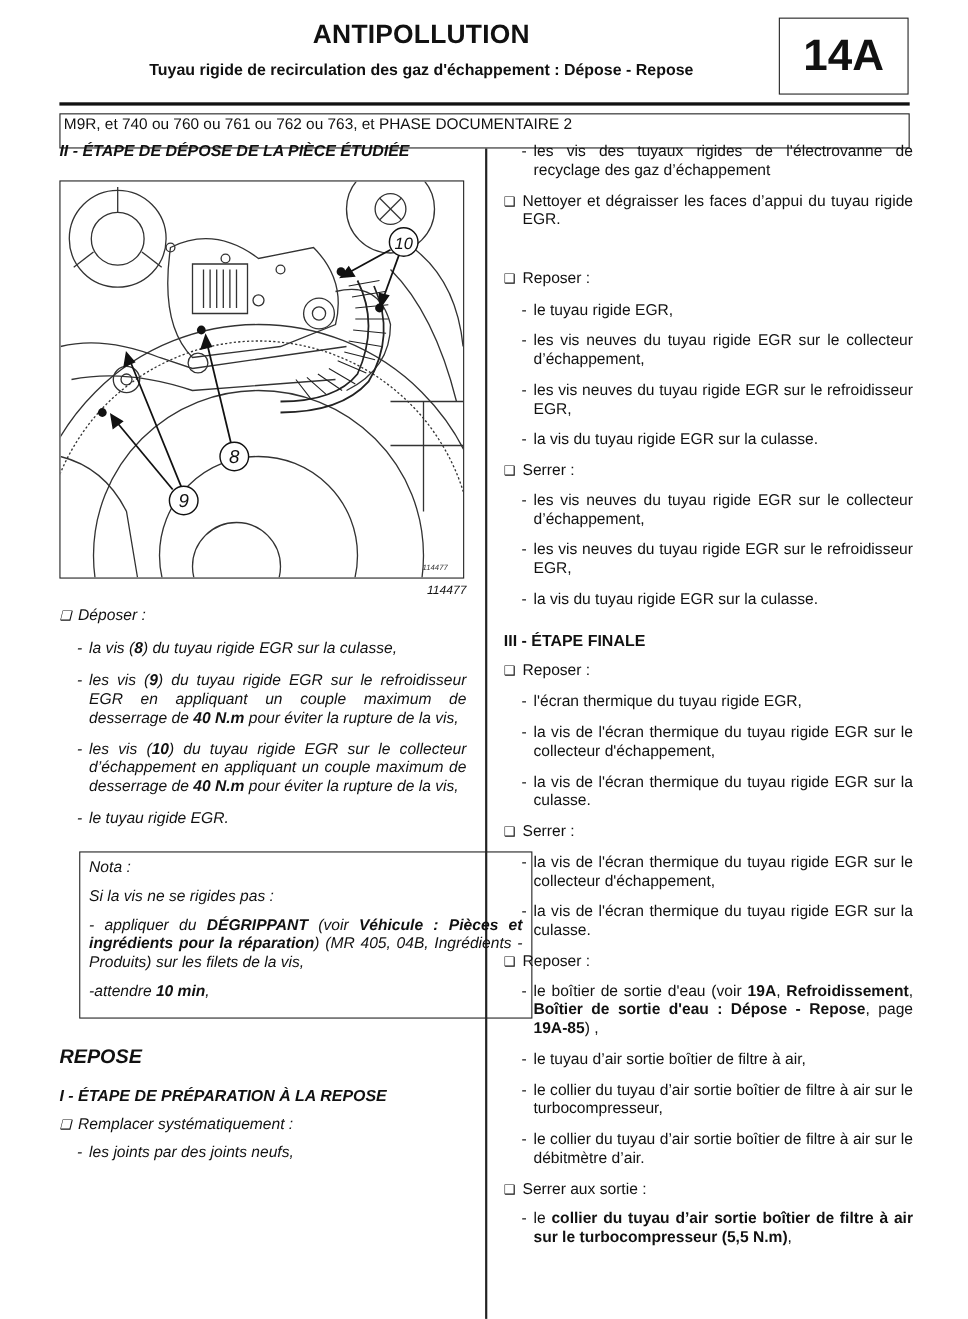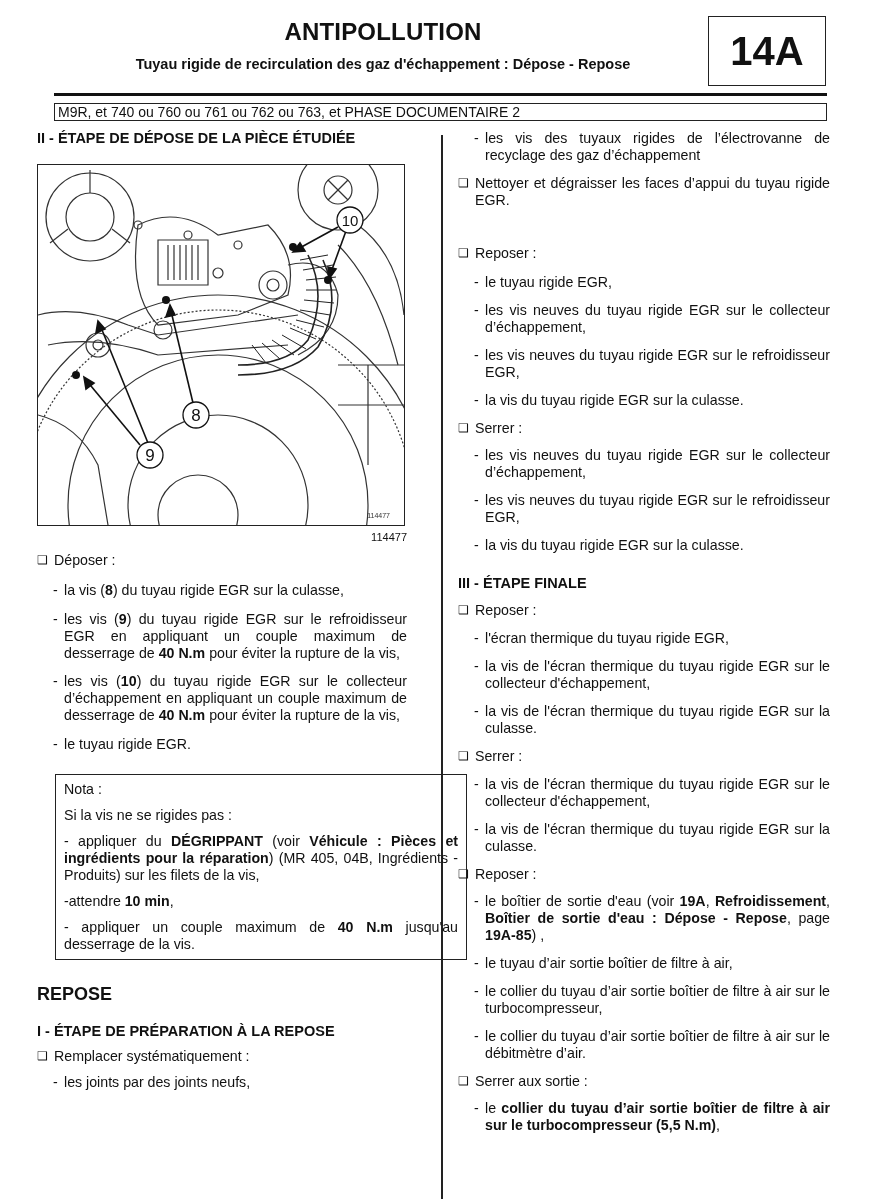--- a/index.html
+++ b/index.html
@@ -6,26 +6,26 @@
   body { width:880px; height:1199px; position:relative; overflow:hidden;
          font-family:"Liberation Sans", sans-serif; color:#111; }
   .title { position:absolute; left:0; width:766px; top:18px; text-align:center;
            font-weight:bold; font-size:24px; letter-spacing:0.2px; }
   .subtitle { position:absolute; left:0; width:766px; top:56px; text-align:center;
               font-weight:bold; font-size:14.5px; }
   .code-box { position:absolute; left:708px; top:16px; width:118px; height:70px;
               border:1.5px solid #222; display:flex; align-items:center; justify-content:center;
               font-weight:bold; font-size:40px; box-sizing:border-box; }
   .rule { position:absolute; left:54px; top:93px; width:773px; height:3px; background:#111; }
-  .applic { position:absolute; left:54px; top:103px; width:773px; height:18px;
+  .applic { position:absolute; left:54px; top:103px; width:773px; height:32px;
             border:1px solid #222; box-sizing:border-box; font-size:14px; line-height:16px;
             padding-left:3px; }
   .vdivider { position:absolute; left:441px; top:135px; width:1.5px; height:1064px; background:#222; }
   .col { position:absolute; font-size:14.2px; line-height:17px; }
-  .col-left { left:37px; top:130px; width:370px; }
+  .col-left { left:54px; top:130px; width:370px;font-style:italic; }
   .col-right { left:458px; top:130px; width:372px; }
   .h2 { font-weight:bold; font-size:14.5px; margin:0; }
   .h1 { font-weight:bold; font-size:18px; margin:0; }
   .bullet { display:flex; margin:0; }
   .bullet .box { width:17px; flex:none; font-size:12px; }
   .dash { display:flex; margin:0; padding-left:16px; text-align:justify; }
   .dash .d { width:11px; flex:none; }
   .dash .t { flex:1; }
   .figure { width:368px; height:362px; border:1.5px solid #222; box-sizing:border-box;
             position:relative; background:#fff; overflow:hidden; }
@@ -164,21 +164,20 @@
   <div style="height:21px"></div>
   <div class="nota">
     <p>Nota :</p>
     <div style="height:9px"></div>
     <p>Si la vis ne se rigides pas :</p>
     <div style="height:9px"></div>
     <p><span>- appliquer du </span><b>DÉGRIPPANT</b><span>  (voir </span><b>Véhicule : Pièces et ingrédients pour la réparation</b><span>) (MR 405, 04B, Ingrédients - Produits) sur les filets de la vis,</span></p>
     <div style="height:9px"></div>
     <p><span>-attendre </span><b>10 min</b><span>,</span></p>
     <div style="height:9px"></div>
-    <p><span>- appliquer un couple maximum de </span><b>40 N.m</b><span> jusqu'au desserrage de la vis.</span></p>
   </div>
 
   <div style="height:26px"></div>
   <p class="h1">REPOSE</p>
   <div style="height:20px"></div>
   <p class="h2">I - ÉTAPE DE PRÉPARATION À LA REPOSE</p>
   <div style="height:8px"></div>
   <p class="bullet">
     <span class="box">❑</span>
     <span>Remplacer systématiquement :</span>

